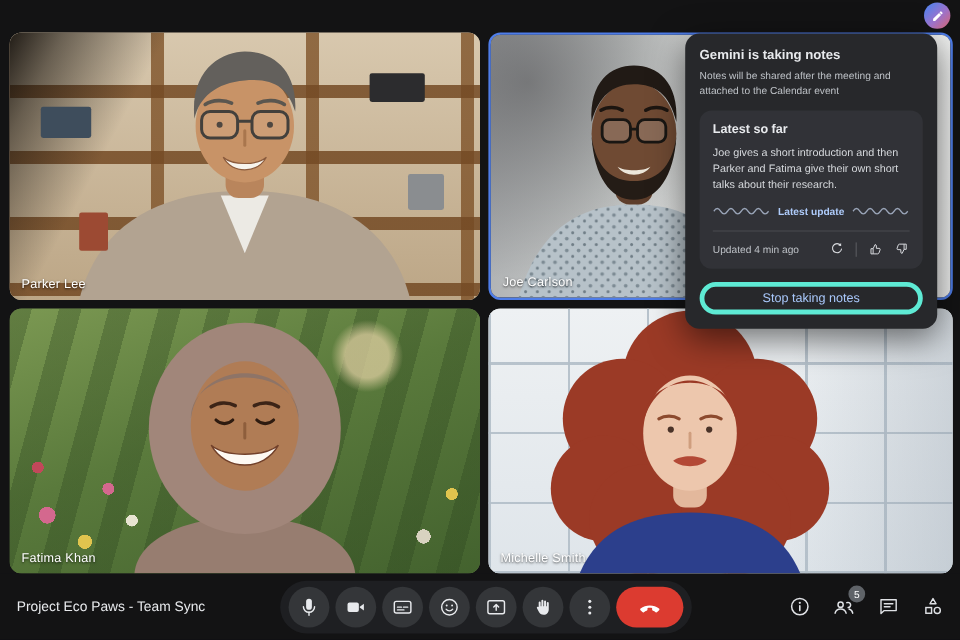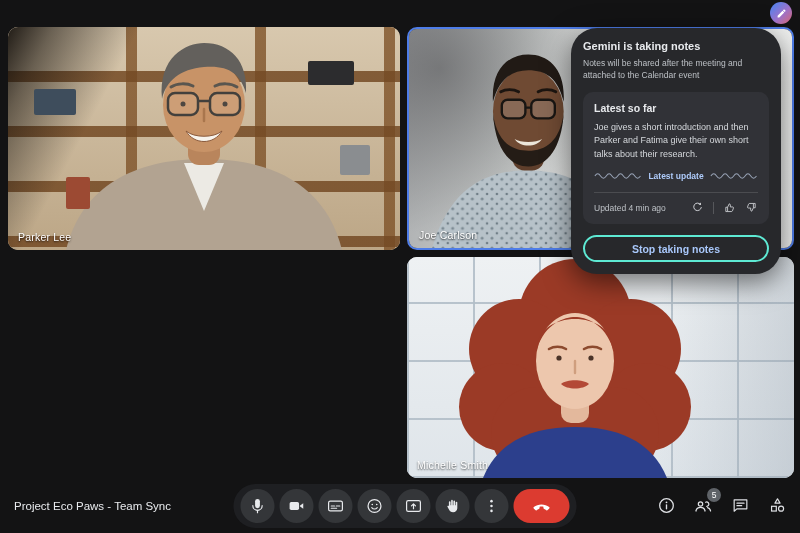--- a/index.html
+++ b/index.html
@@ -55,36 +55,36 @@
       linear-gradient(180deg,#eef1f3,#dfe5ea);
   }
 
   
   .gem-btn{position:absolute;top:2px;right:8px;width:22px;height:22px;border-radius:50%;
     background:linear-gradient(135deg,#4285f4 0%,#9b72cb 55%,#d96570 100%);
     display:flex;align-items:center;justify-content:center;z-index:7;border:none;cursor:pointer;}
 
   
   .panel{position:absolute;left:571px;top:28px;width:210px;box-sizing:border-box;background:#27282b;
-         border-radius:26px;padding:12px;z-index:6;box-shadow:0 8px 28px rgba(0,0,0,.55);}
+         border-radius:12px;padding:12px;z-index:6;box-shadow:0 8px 28px rgba(0,0,0,.55);}
   .panel h1{margin:0;font-size:11px;font-weight:700;color:#e8eaed;}
   .panel .sub{margin-top:5px;font-size:8.5px;line-height:1.45;color:#bdc1c6;}
   .card{margin-top:10px;background:#313237;border-radius:10px;padding:10px 11px;}
   .card h2{margin:0;font-size:10.5px;font-weight:700;color:#e8eaed;}
   .card p{margin:7px 0 0;font-size:9px;line-height:1.5;color:#d5d8dc;}
   .upd-row{display:flex;align-items:center;gap:6px;margin:10px 0 1px;}
   .upd-row svg{flex:1;height:8px;display:block;}
   .upd-label{font-size:8.5px;font-weight:700;color:#aecbfa;white-space:nowrap;}
   .card .divider{border-top:1px solid rgba(255,255,255,.13);margin-top:11px;}
   .card-footer{display:flex;align-items:center;gap:9px;padding-top:8px;}
   .card-footer .upd-txt{font-size:8.5px;color:#bdc1c6;margin-right:auto;}
   .icon-btn{background:none;border:none;padding:0;display:flex;align-items:center;cursor:pointer;}
   .vsep{width:1px;height:12px;background:rgba(255,255,255,.18);}
-  .stop-btn{margin-top:11px;width:100%;height:27px;border-radius:14px;border:2px solid #5eead4;
-            background:transparent;color:#a8c7fa;font-size:10.5px;font-family:inherit;cursor:pointer;font-weight:bold;}
+  .stop-btn{margin-top:11px;width:100%;height:27px;border-radius:14px;border:4px solid #5eead4;
+            background:transparent;color:#a8c7fa;font-size:10.5px;font-family:inherit;cursor:pointer;}
 
   
   .bottom{position:absolute;left:0;right:0;bottom:0;height:55px;background:#131314;z-index:4;}
   .meeting-title{position:absolute;left:14px;top:50%;transform:translateY(-50%);
                  color:#e8eaed;font-size:11.5px;text-align:right;}
   .controls{position:absolute;left:50%;top:50%;transform:translate(-50%,-50%);margin-left:5px;
             display:flex;align-items:center;gap:5px;background:#1e1f22;border-radius:26px;padding:5px 7px;}
   .ctl{width:34px;height:34px;border-radius:50%;background:#343639;border:none;display:flex;
        align-items:center;justify-content:center;padding:0;cursor:pointer;}
   .ctl.end{width:56px;border-radius:17px;background:#dc3b30;}
@@ -149,20 +149,36 @@
       <g stroke="#191613" stroke-width="2.4" fill="rgba(250,250,250,0.18)">
         <rect x="93" y="72" width="24" height="19" rx="6"></rect>
         <rect x="123" y="72" width="24" height="19" rx="6"></rect>
         <path d="M117 80h6" fill="none"></path>
       </g>
       <path d="M106 112 C112 121 128 121 134 112 C128 116 112 116 106 112 Z" fill="#ece6da"></path>
     </svg>
     <span class="name">Joe Carlson</span>
   </div>
 
+  <div class="tile tile-fatima">
+    <div class="scene scene-fatima"></div>
+    <svg class="person" viewBox="0 0 392 221">
+      <path d="M104 221 C110 158 282 158 288 221 Z" fill="#977d70"></path>
+      <ellipse cx="196" cy="100" rx="80" ry="88" fill="#a1867a"></ellipse>
+      <ellipse cx="196" cy="98" rx="45" ry="54" fill="#b07c55"></ellipse>
+      <path d="M151 92 C151 46 241 46 241 92 C237 62 212 54 196 54 C180 54 155 62 151 92 Z" fill="#8e7467"></path>
+      <path d="M168 82c6-4 14-4 20-1" stroke="#3c2417" stroke-width="3" fill="none" stroke-linecap="round"></path>
+      <path d="M204 81c6-3 14-3 20 1" stroke="#3c2417" stroke-width="3" fill="none" stroke-linecap="round"></path>
+      <path d="M172 93c4 4 10 4 14 0" stroke="#2e1b10" stroke-width="2.6" fill="none" stroke-linecap="round"></path>
+      <path d="M206 93c4 4 10 4 14 0" stroke="#2e1b10" stroke-width="2.6" fill="none" stroke-linecap="round"></path>
+      <path d="M196 96v12" stroke="#8e5e3c" stroke-width="2.5" stroke-linecap="round"></path>
+      <path d="M168 114 C180 136 212 136 224 114 C212 124 180 124 168 114 Z" fill="#fdf9f3" stroke="#71402a" stroke-width="1.2"></path>
+    </svg>
+    <span class="name">Fatima Khan</span>
+  </div>
 
   <div class="tile tile-michelle">
     <div class="scene scene-michelle"></div>
     <svg class="person" viewBox="0 0 387 221">
       <g fill="#9b3a26">
         <circle cx="168" cy="58" r="56"></circle>
           <circle cx="112" cy="92" r="50"></circle>
           <circle cx="224" cy="92" r="50"></circle>
         <circle cx="96" cy="150" r="44"></circle>
           <circle cx="240" cy="150" r="44"></circle>

